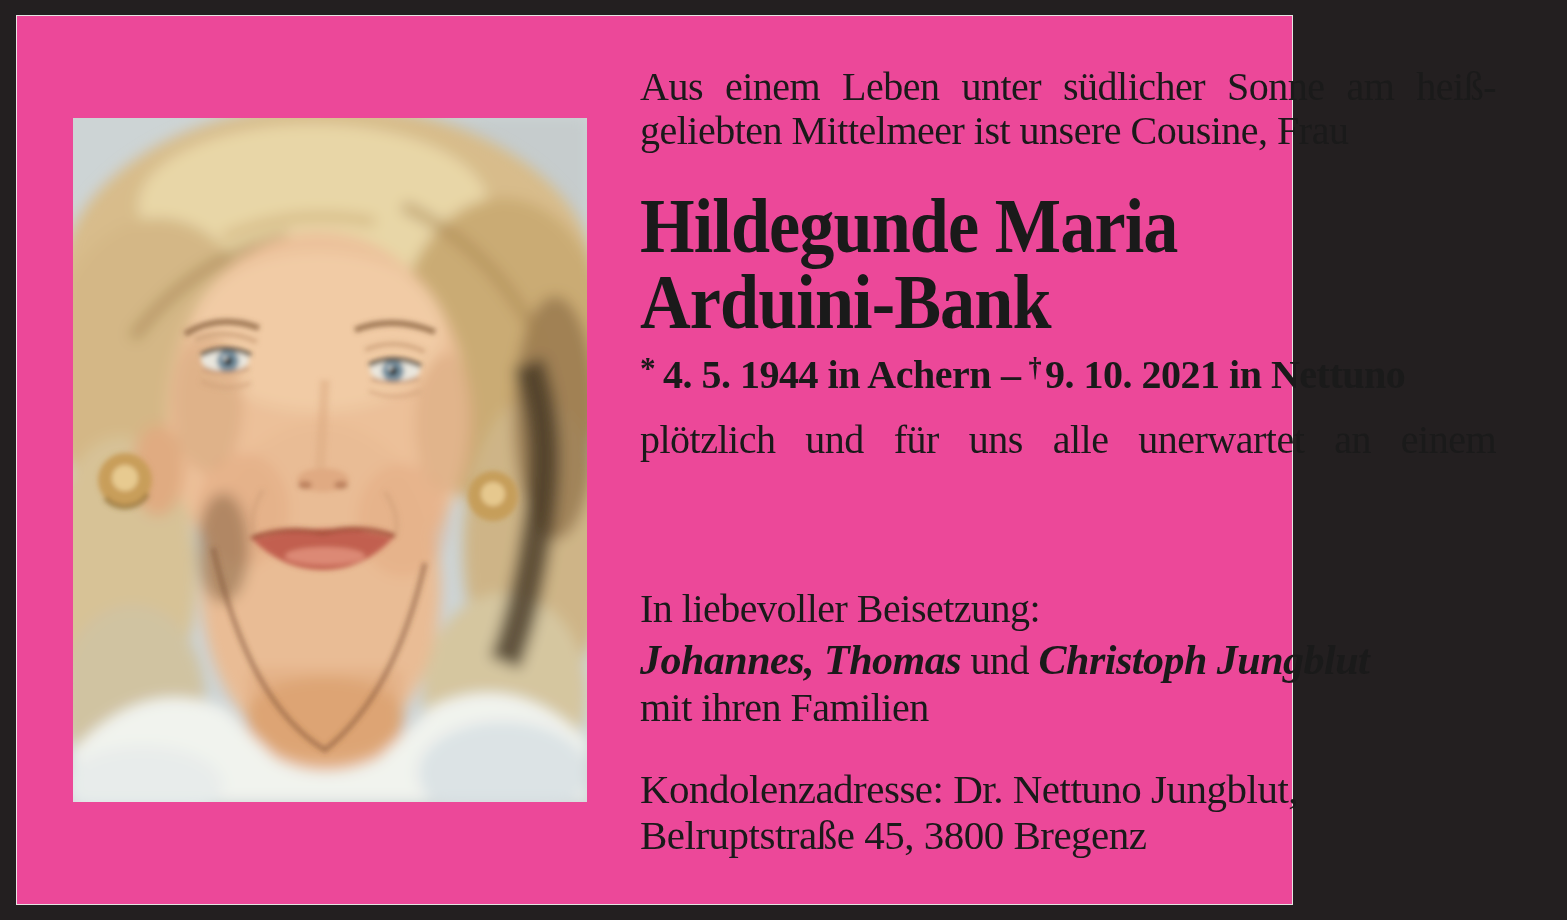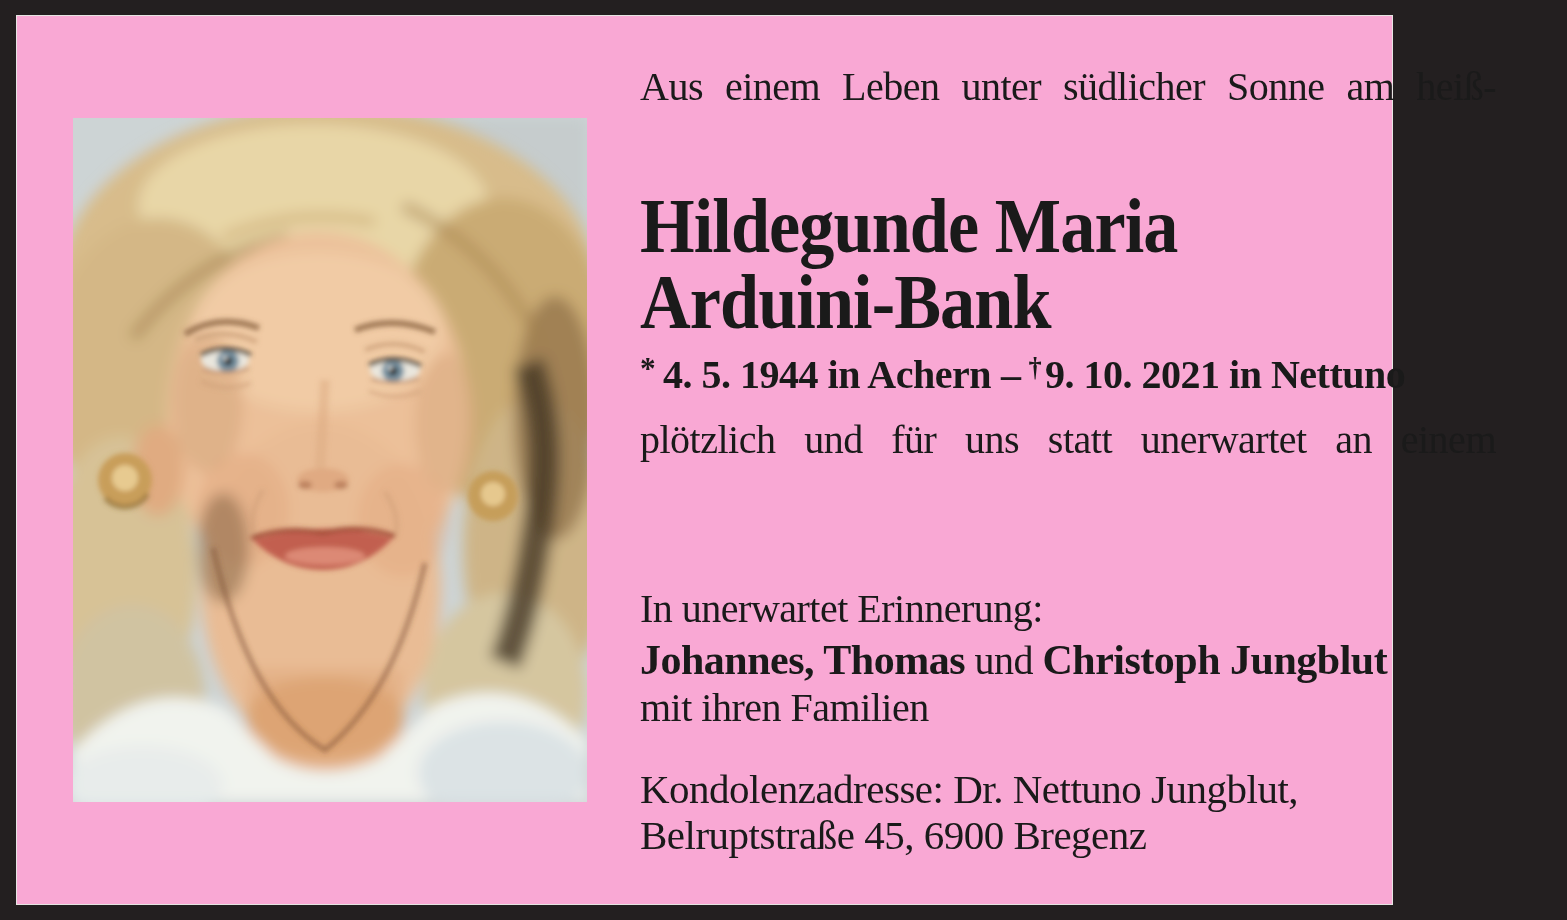--- a/index.html
+++ b/index.html
@@ -4,22 +4,22 @@
 <style>
   html,body{margin:0;padding:0;}
   body{
     width:1567px;height:920px;position:relative;
     background:#231f20;
     font-family:"Liberation Serif","DejaVu Serif",serif;
     color:#1a1a1a;
     overflow:hidden;
   }
   .card{
-    position:absolute;left:16px;top:15px;width:1377px;height:890px;
-    background:#f9a8d4;
+    position:absolute;left:16px;top:15px;width:1277px;height:890px;
+    background:#ec4899;
     box-shadow:inset 0 0 0 1px #e6e4e2;
   }
   .photo{
     position:absolute;left:57px;top:103px;width:514px;height:684px;
     overflow:hidden;background:#ccd3d6;
   }
   .photo svg{display:block;width:514px;height:684px;}
   .textcol{position:absolute;left:624px;width:856px;}
   .line{display:block;}
   .jline{text-align:justify;text-align-last:justify;}
@@ -32,21 +32,21 @@
   .dates{
     top:336px;font-size:40px;font-weight:700;letter-spacing:-0.5px;
     white-space:nowrap;
   }
   .dates .sym-birth{font-size:0.78em;vertical-align:0.28em;margin-right:8px;}
   .dates .dash{margin:0 8px 0 10px;}
   .dates .sym-death{font-size:0.66em;vertical-align:0.45em;margin-right:4px;}
   .bodypara{top:403px;font-size:40px;line-height:43px;letter-spacing:-0.5px;}
   .memory{top:570px;font-size:40px;letter-spacing:-0.5px;}
   .mourners{top:622px;font-size:40px;line-height:47px;letter-spacing:-0.5px;}
-  .mourners .bold{font-weight:700;font-size:42px;}
+  .mourners .bold{font-weight:700;font-size:42px;font-style:italic;}
   .condolence{top:751px;font-size:41px;line-height:46px;letter-spacing:-0.5px;}
 </style>
 </head>
 <body>
 
 <div class="card">
 
   <div class="photo">
     <svg viewBox="0 0 514 684" xmlns="http://www.w3.org/2000/svg">
       <defs>
@@ -138,42 +138,43 @@
         <circle cx="420" cy="378" r="25" fill="#c59a54"></circle>
         <circle cx="420" cy="376" r="12" fill="#e6c78c"></circle>
       </g>
 
       <rect width="514" height="684" fill="#f3e2c9" opacity="0.05"></rect>
     </svg>
   </div>
 
   <div class="textcol intro">
     <span class="line jline">Aus einem Leben unter südlicher Sonne am heiß-</span>
+    <span class="line">geliebten Mittelmeer ist unsere Cousine, Frau</span>
   </div>
 
   <div class="textcol name">
     <span class="line">Hildegunde Maria</span>
     <span class="line">Arduini-Bank</span>
   </div>
 
   <div class="textcol dates">
     <span class="sym-birth">*</span><span>4. 5. 1944 in Achern</span><span class="dash">–</span><span class="sym-death">†</span><span>9. 10. 2021 in Nettuno</span>
   </div>
 
   <div class="textcol bodypara">
-    <span class="line jline">plötzlich und für uns statt unerwartet an einem</span>
+    <span class="line jline">plötzlich und für uns alle unerwartet an einem</span>
   </div>
 
   <div class="textcol memory">
-    <span class="line">In unerwartet Erinnerung:</span>
+    <span class="line">In liebevoller Beisetzung:</span>
   </div>
 
   <div class="textcol mourners">
     <span class="line"><span class="bold">Johannes, Thomas</span><span> und </span><span class="bold">Christoph Jungblut</span></span>
     <span class="line">mit ihren Familien</span>
   </div>
 
   <div class="textcol condolence">
     <span class="line">Kondolenzadresse: Dr. Nettuno Jungblut,</span>
-    <span class="line">Belruptstraße 45, 6900 Bregenz</span>
+    <span class="line">Belruptstraße 45, 3800 Bregenz</span>
   </div>
 
 </div>
 
 </body></html>

